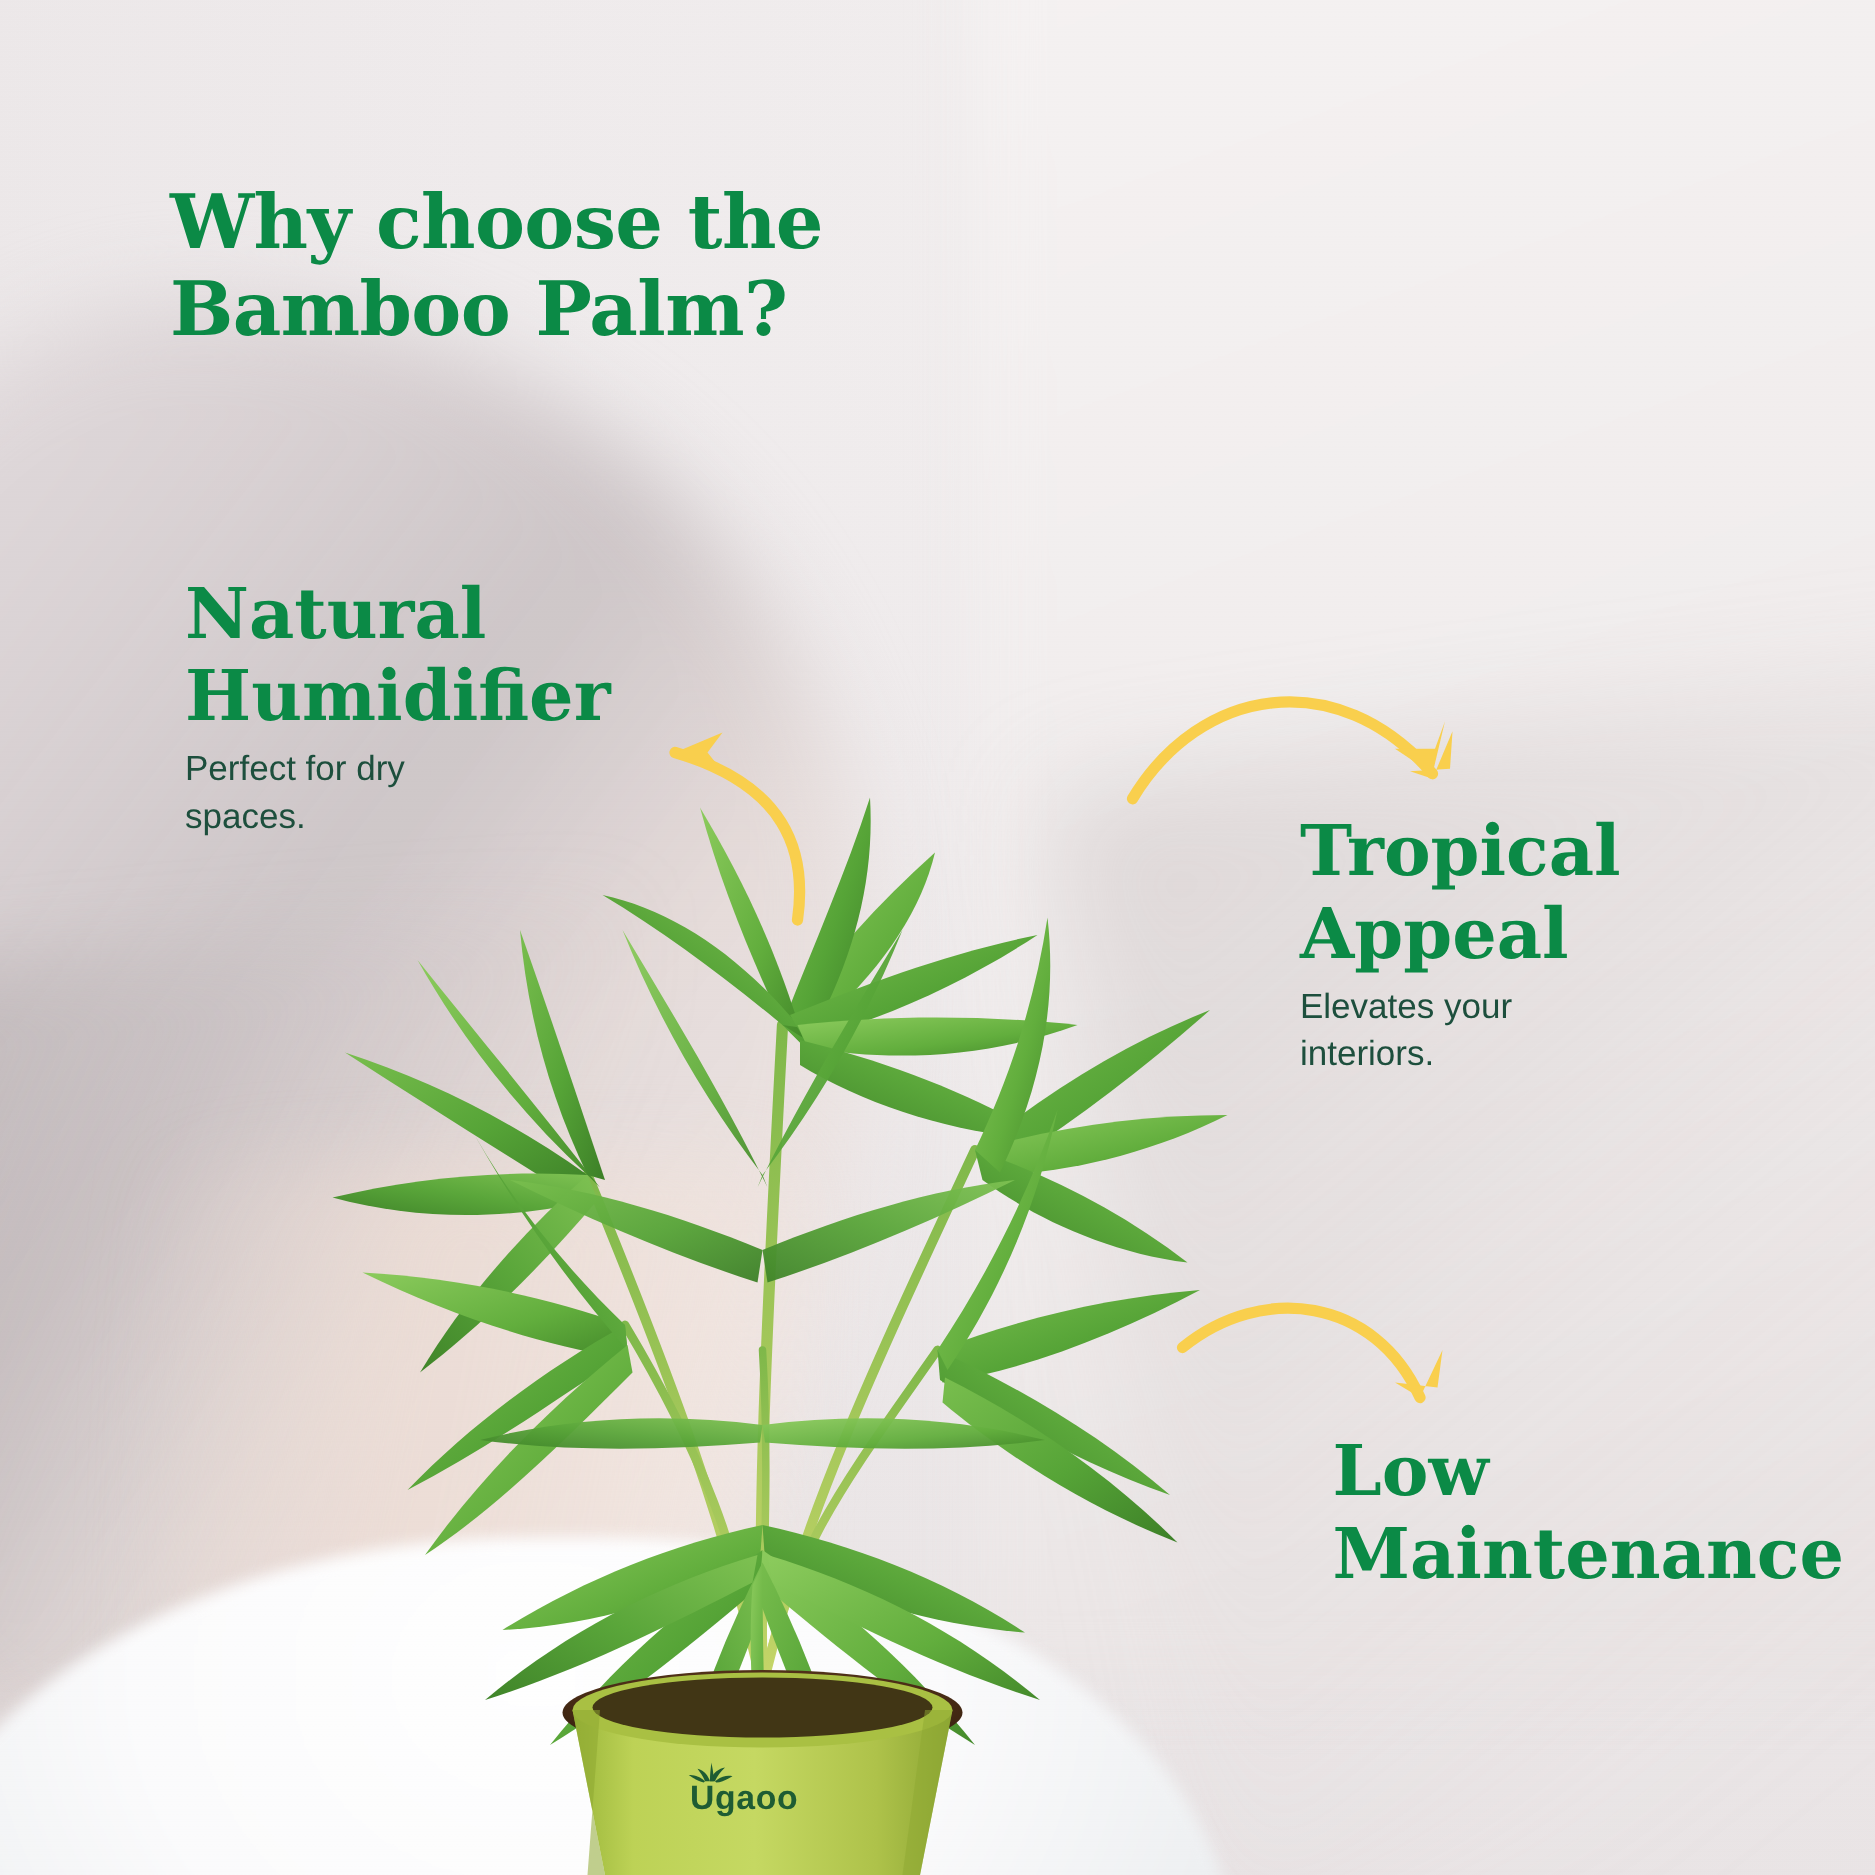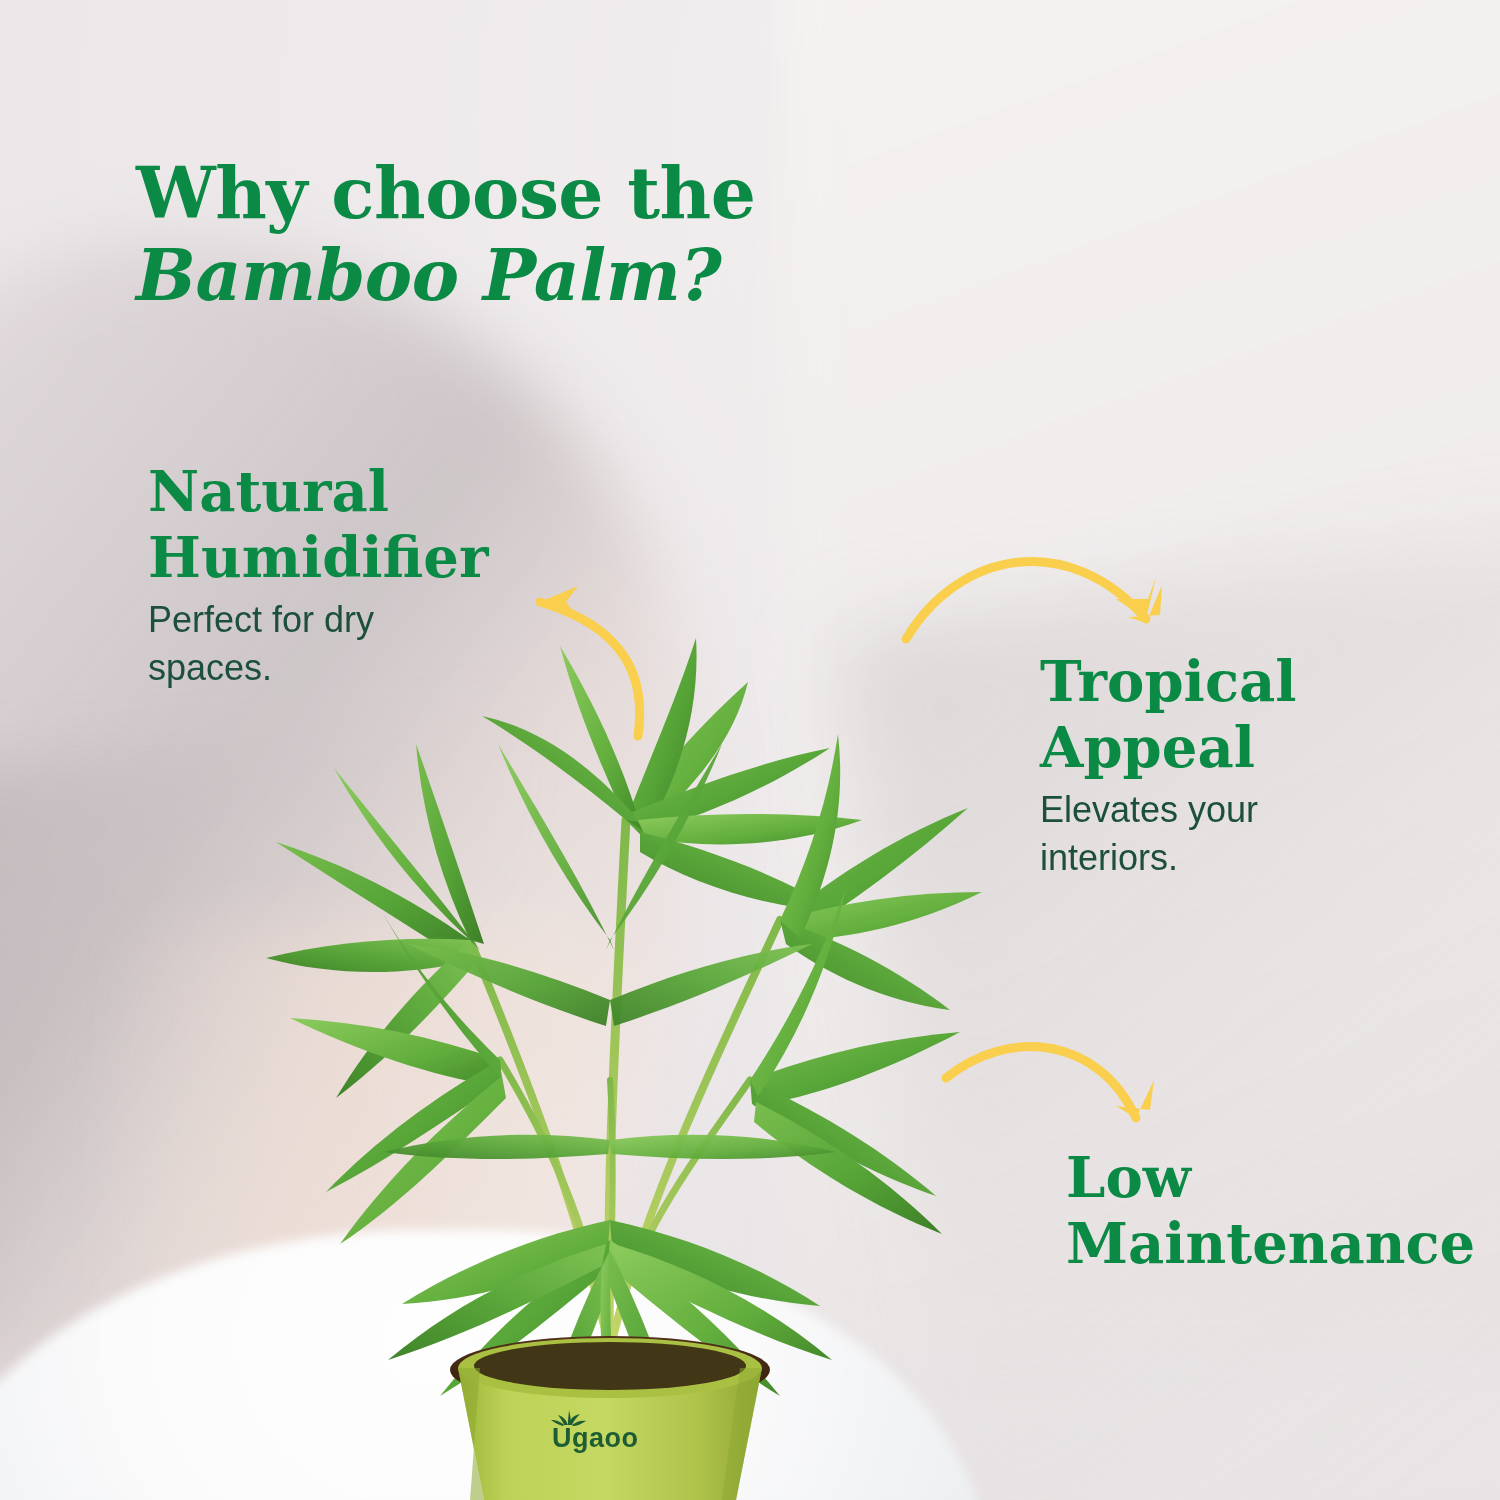--- a/index.html
+++ b/index.html
@@ -106,41 +106,41 @@
   }
   .plant svg { width: 100%; height: 100%; display: block; }
 
   
   .headline {
     position: absolute;
     left: 136px; top: 104px;
     width: 880px;
     font-family: "DejaVu Serif", "Liberation Serif", serif;
     font-weight: bold;
-    font-size: 71px;
+    font-size: 60px;
     line-height: 1.16;
     letter-spacing: -0.5px;
     color: #0b8a46;
   }
-  .headline .l2 { display: block; font-style: italic; }
+  .headline .l2 { display: block; }
 
   .feature { position: absolute; }
   .feature .f-title {
     font-family: "DejaVu Serif", "Liberation Serif", serif;
     font-weight: bold;
     font-size: 56px;
     line-height: 1.18;
     color: #0b8a46;
     margin: 0 0 6px 0;
     white-space: pre-line;
   }
   .feature .f-desc {
     font-family: "Liberation Sans", sans-serif;
     font-weight: 400;
-    font-size: 36px;
+    font-size: 28px;
     line-height: 1.34;
     color: #1d4f3d;
     margin: 0;
     white-space: pre-line;
   }
 
   #feature-humidifier { left: 148px; top: 458px; width: 560px; }
   #feature-tropical   { left: 1040px; top: 648px; width: 470px; }
   #feature-lowmaint   { left: 1066px; top: 1144px; width: 420px; }
 

